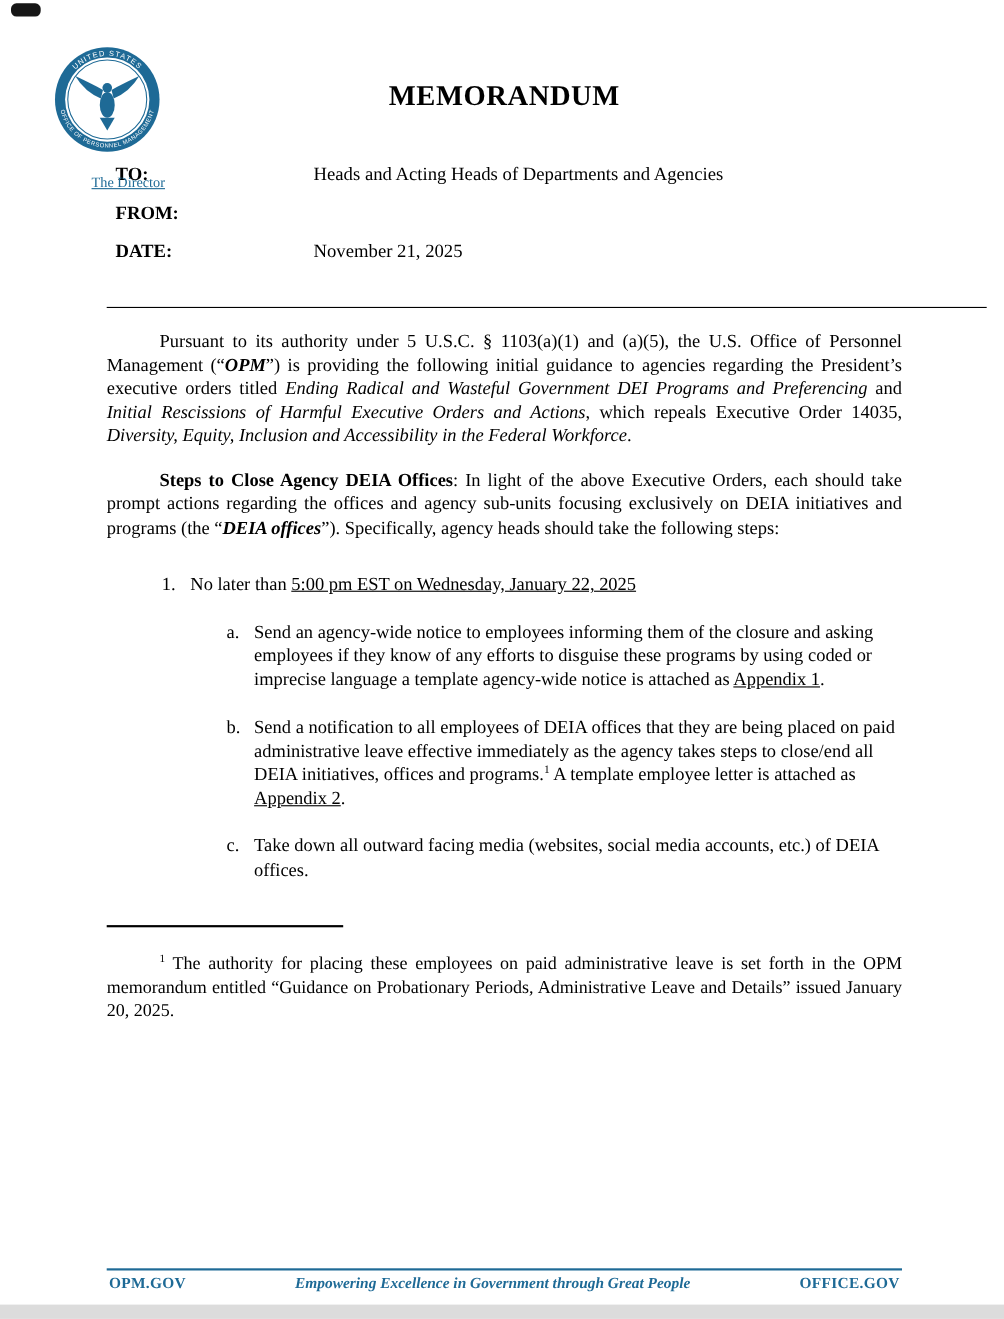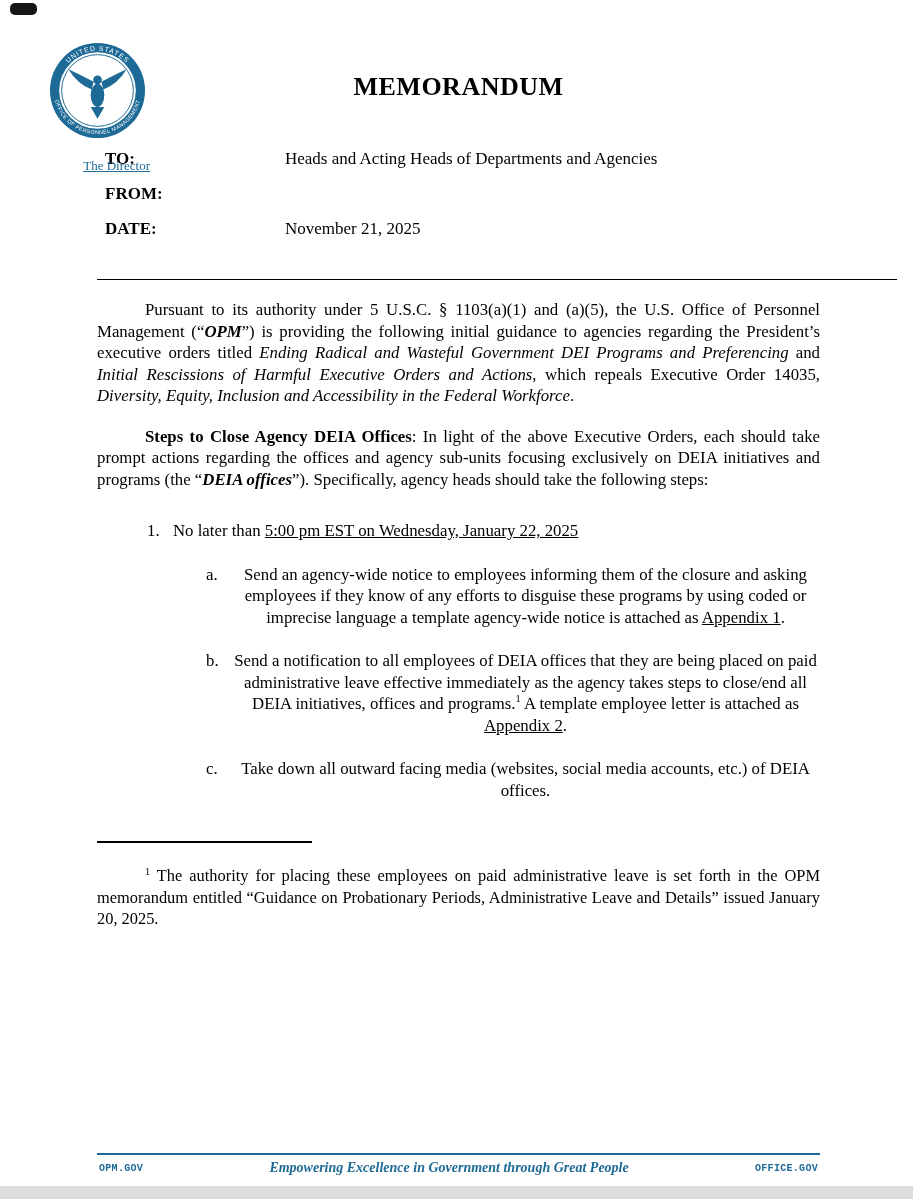--- a/index.html
+++ b/index.html
@@ -25,28 +25,28 @@
   .meta{margin-top:46px;padding-left:8px;}
   .meta-row{display:flex;margin-bottom:13px;font-size:17px;line-height:22px;}
   .meta-label{width:180px;font-weight:bold;flex:none;}
   .rule{border:none;border-top:1.8px solid #000;margin:26px -77px 0 0;}
   .para{font-size:16.8px;line-height:21.5px;text-align:justify;margin:19px 0 0;text-indent:48px;}
   .item{margin:30px 0 0;display:flex;padding-left:50px;font-size:16.8px;line-height:21.5px;}
   .item-marker{width:26px;flex:none;}
   .item-content{flex:1;}
   .sub{display:flex;margin-top:22px;padding-left:33px;}
   .sub-marker{width:25px;flex:none;}
-  .sub-content{flex:1;max-width:590px;text-align:center;}
+  .sub-content{flex:1;max-width:590px;}
   sup{font-size:.62em;line-height:0;vertical-align:super;}
   .fn-sep{margin-top:40px;width:215px;border-top:2.4px solid #000;}
   .footnote{font-size:16.4px;line-height:21.5px;text-align:justify;text-indent:48px;margin:22px 0 0;}
   footer{margin-top:auto;}
   .footer-line{border-top:2px solid var(--accent);}
   .footer-row{display:flex;align-items:center;justify-content:space-between;padding:5px 2px 0 2px;}
-  .footer-side{font-family:Liberation Mono, monospace;font-size:10px;font-weight:bold;color:var(--accent);letter-spacing:.3px;cursor:pointer;}
+  .footer-side{font-family:Liberation Serif, serif;font-size:14px;font-weight:bold;color:var(--accent);letter-spacing:.3px;cursor:pointer;}
   .motto{font-size:14px;font-style:italic;font-weight:600;color:var(--accent);}
   .bottom-strip{height:13px;background:#dcdcdc;margin:10px -93px 0 -97px;}
 </style>
 </head>
 <body>
 
 <div class="page">
 
   <div class="artifact"></div>
 

